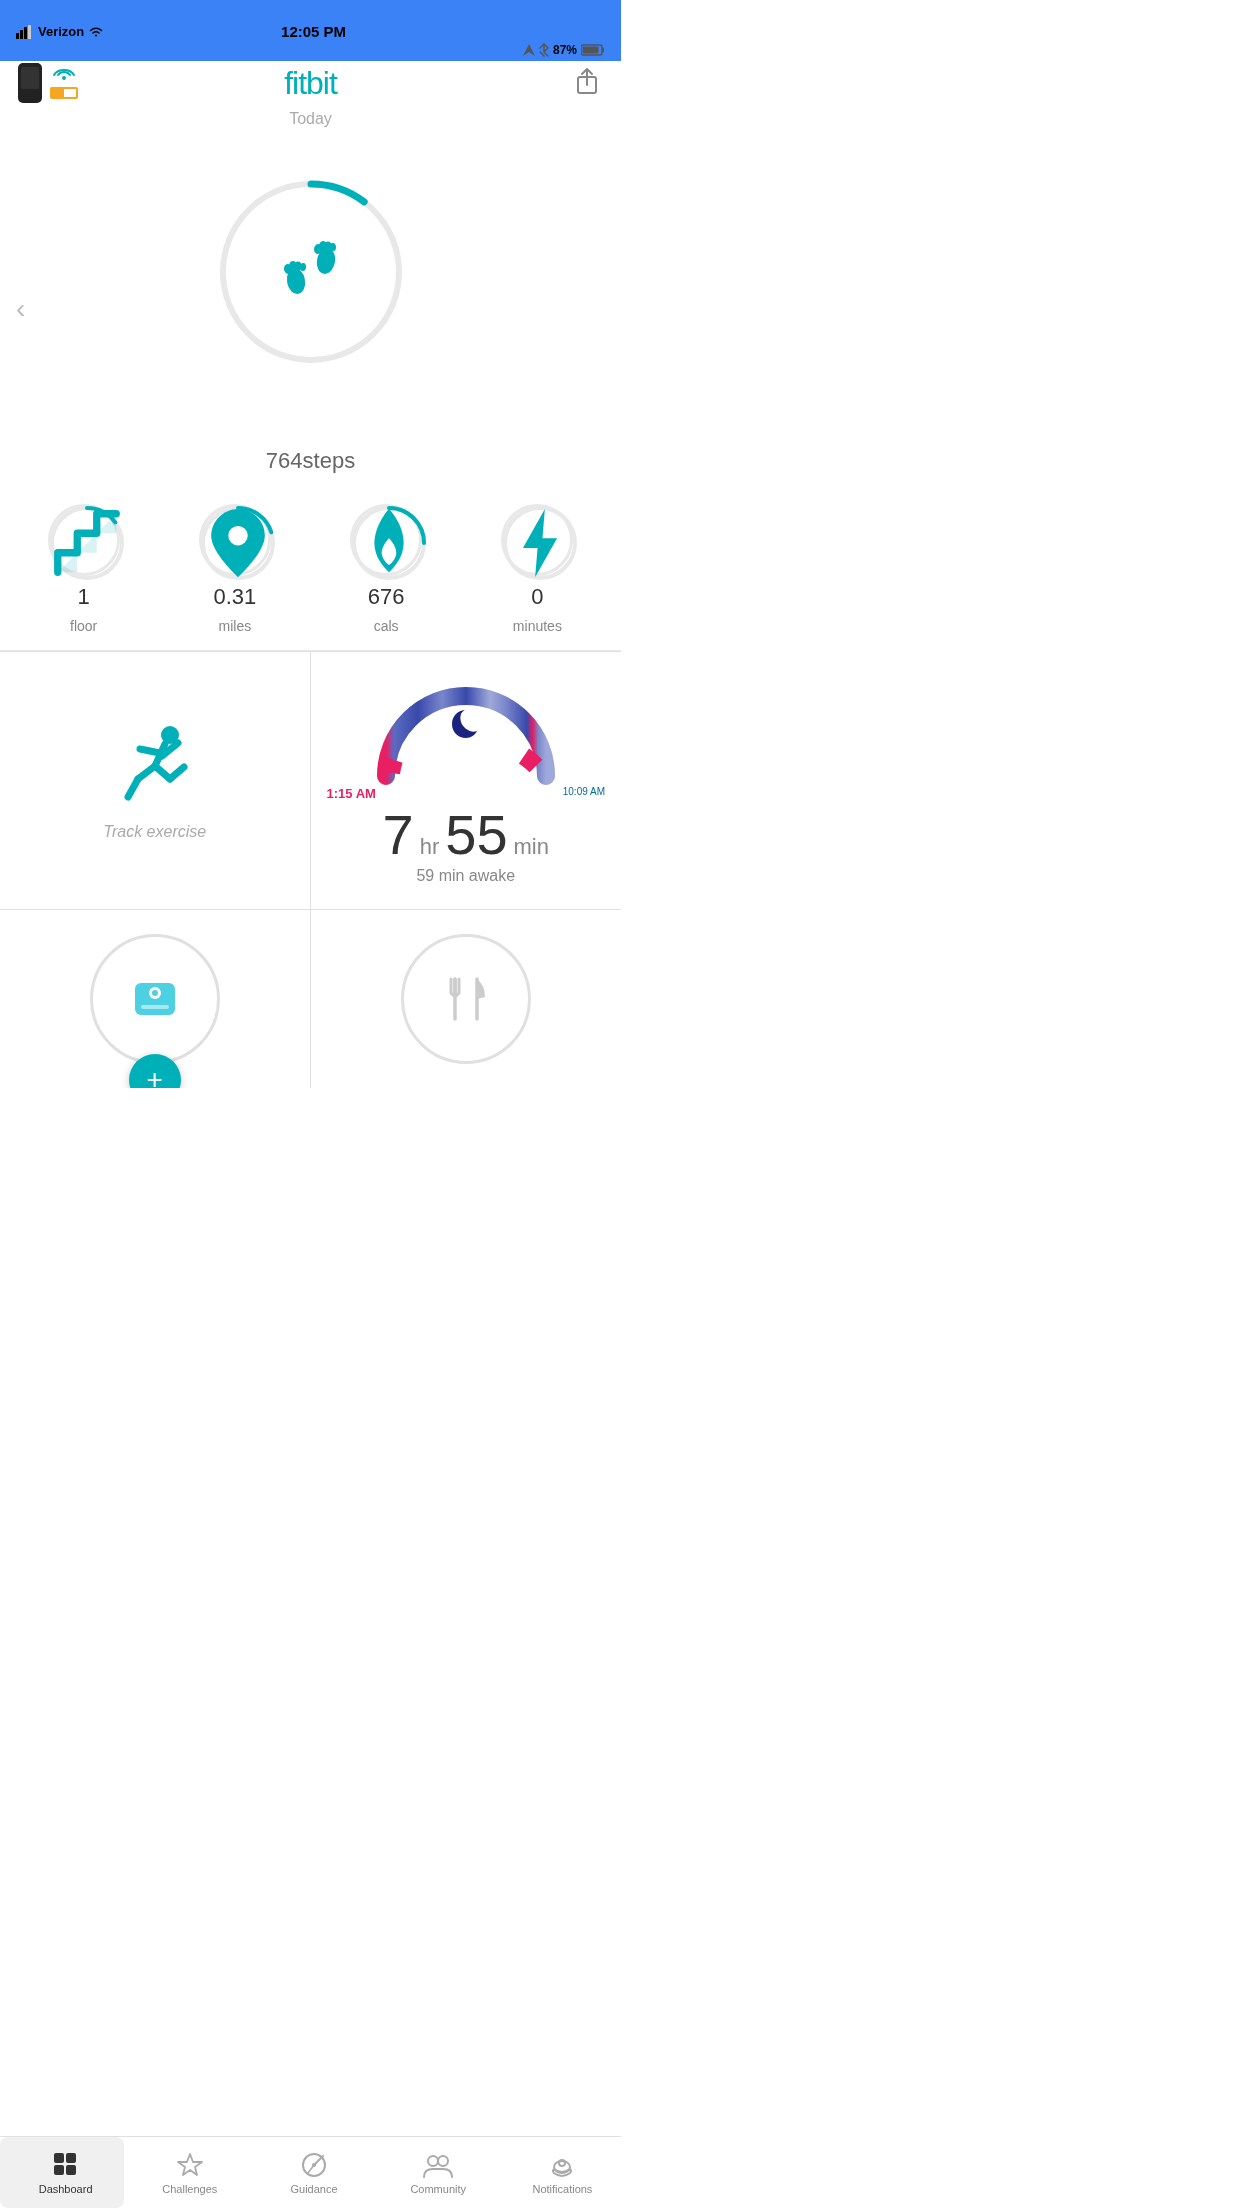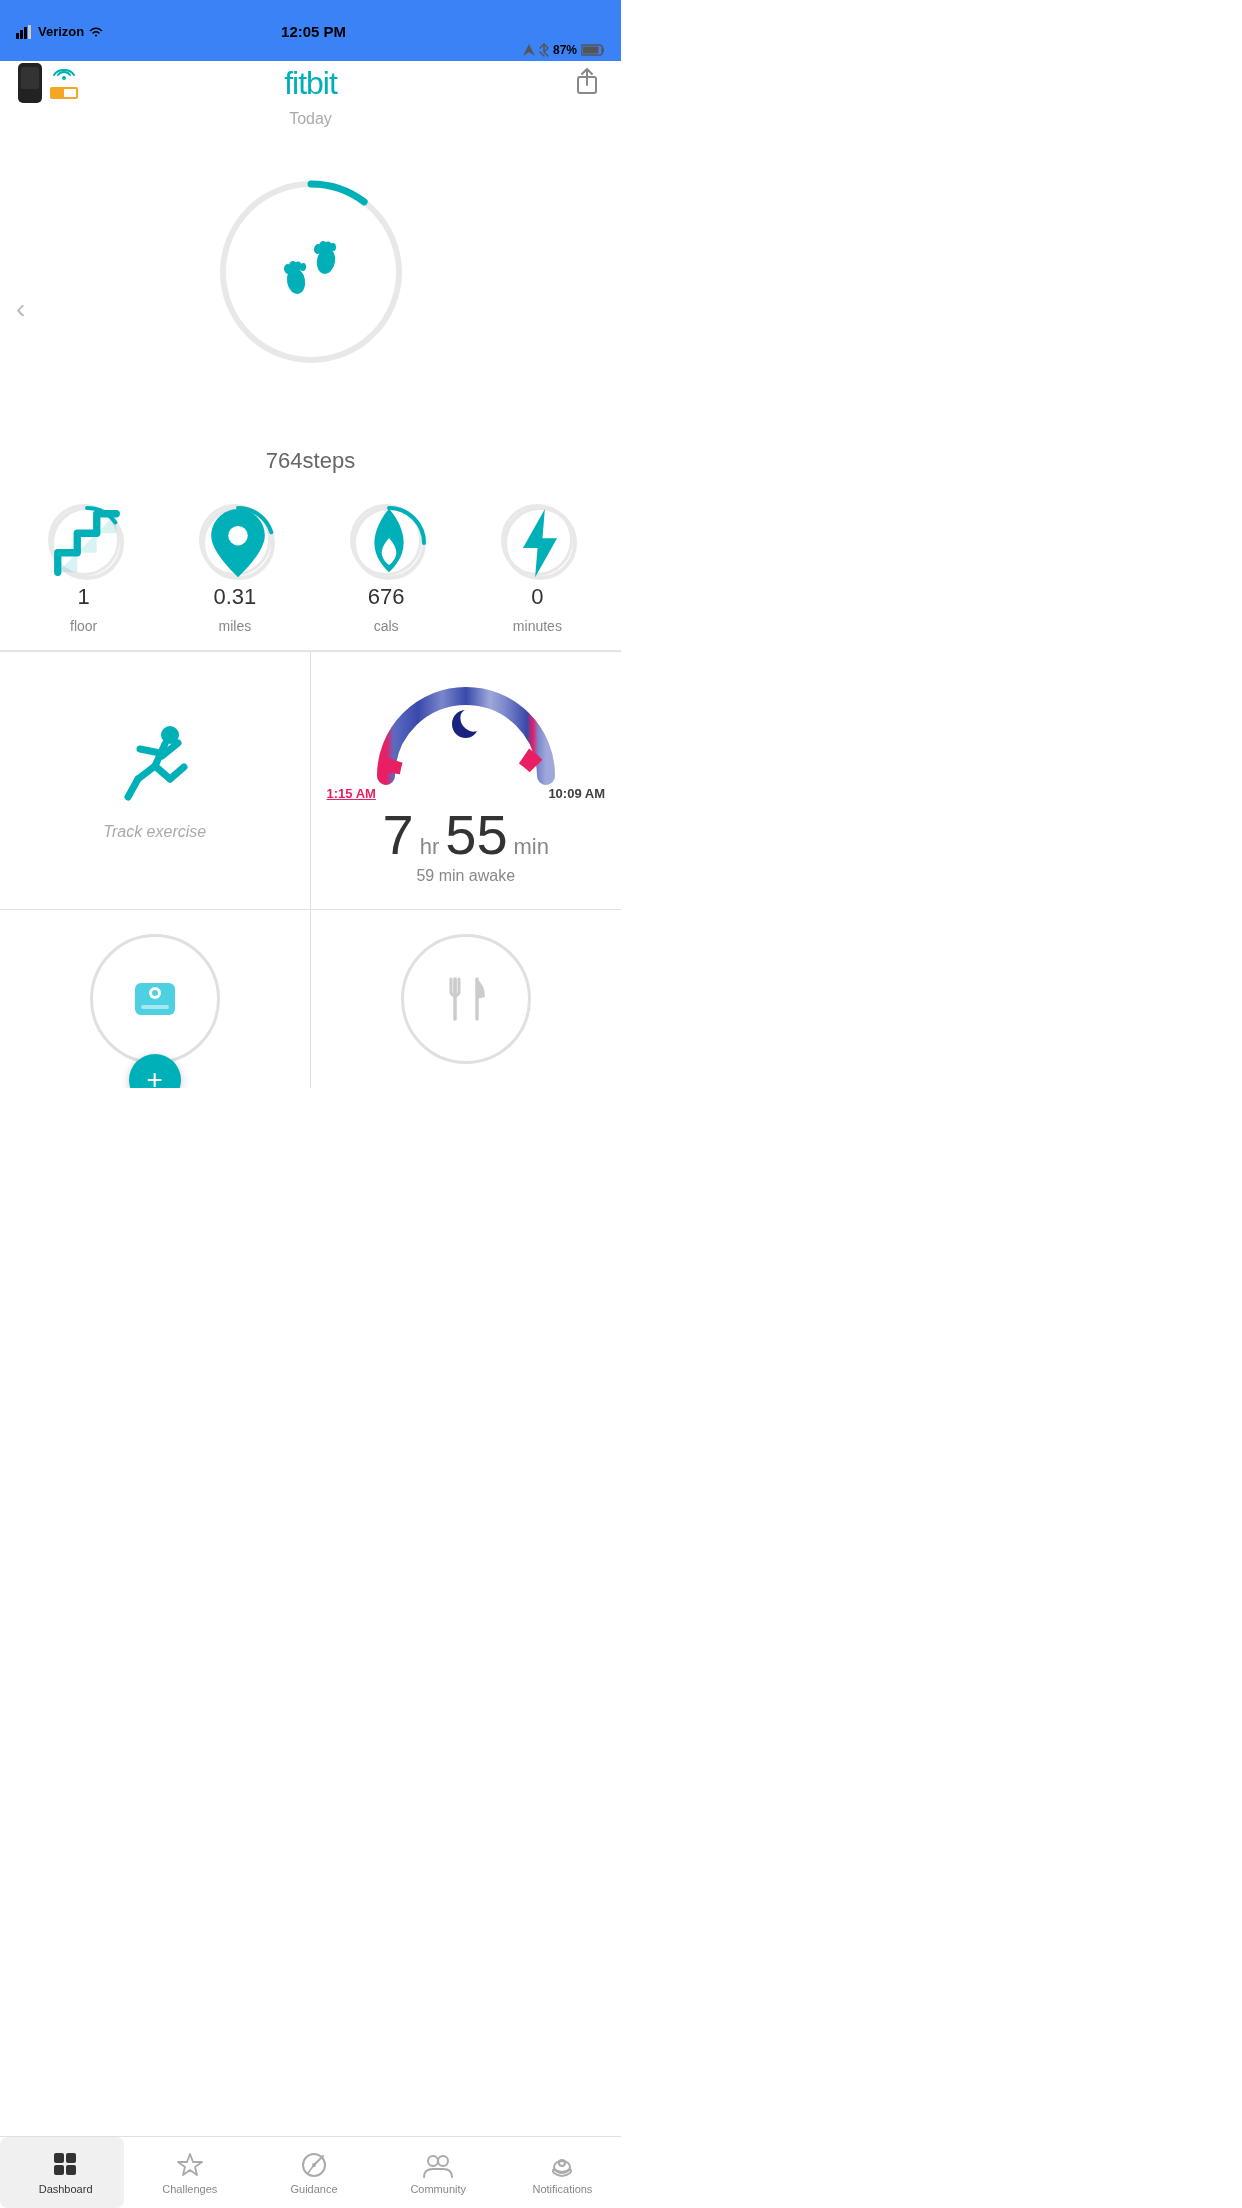--- a/index.html
+++ b/index.html
@@ -190,26 +190,25 @@
     .sleep-times {
       display: flex;
       justify-content: space-between;
       width: 100%;
       margin-bottom: 6px;
     }
     .sleep-time-start {
       font-size: 13px;
       color: #e91e63;
       font-weight: 600;
-      text-decoration: underline;
     }
     .sleep-time-end {
-      font-size: 13px;
-      color: #404040;
-      font-weight: 700;
+      font-size: 10px;
+      color: #0369a1;
+      font-weight: 400;
     }
     .sleep-stats {
       text-align: center;
     }
     .sleep-main {
       display: flex;
       align-items: baseline;
       gap: 6px;
       justify-content: center;
       margin-bottom: 4px;

